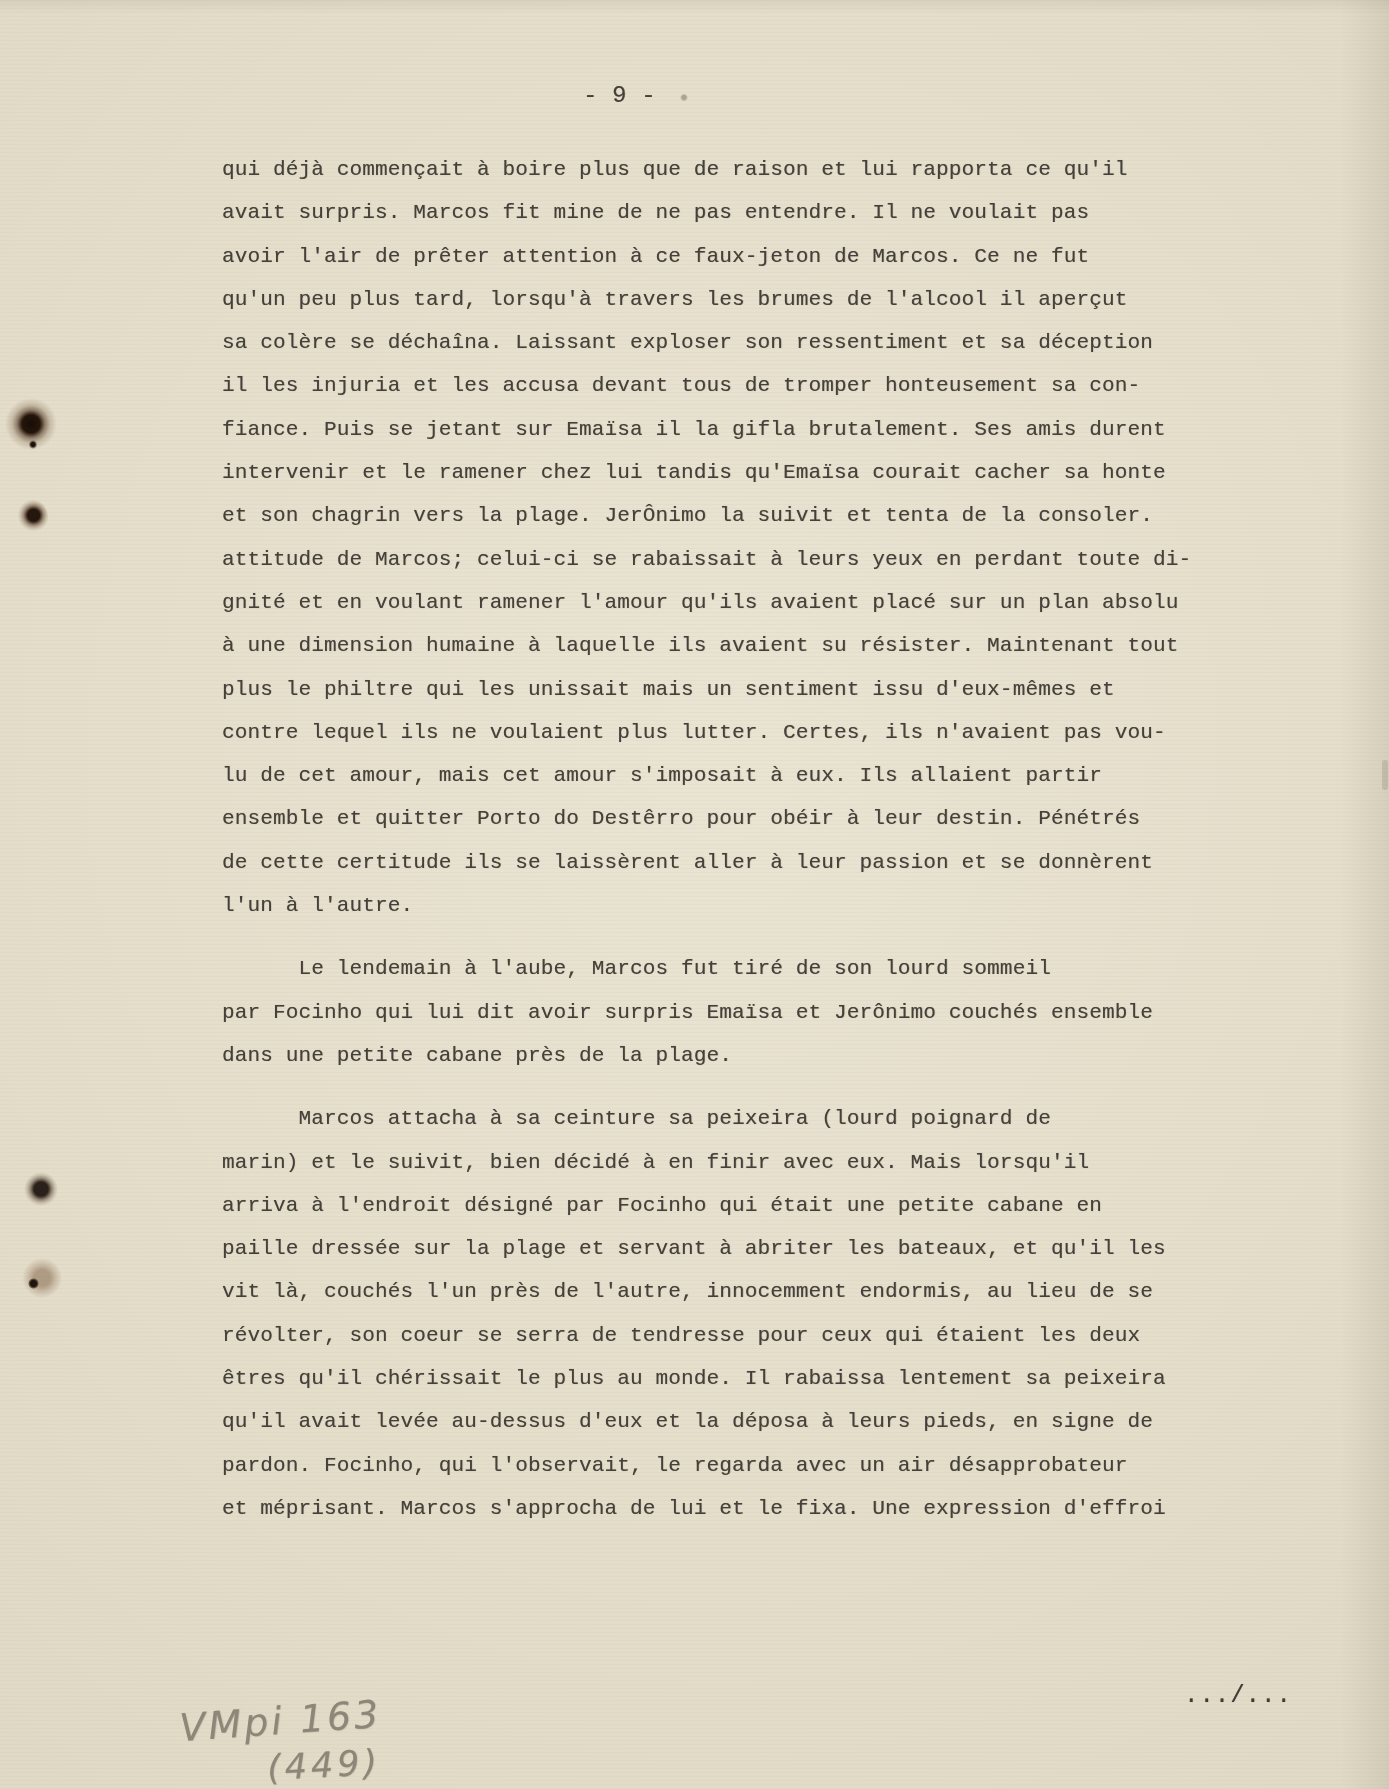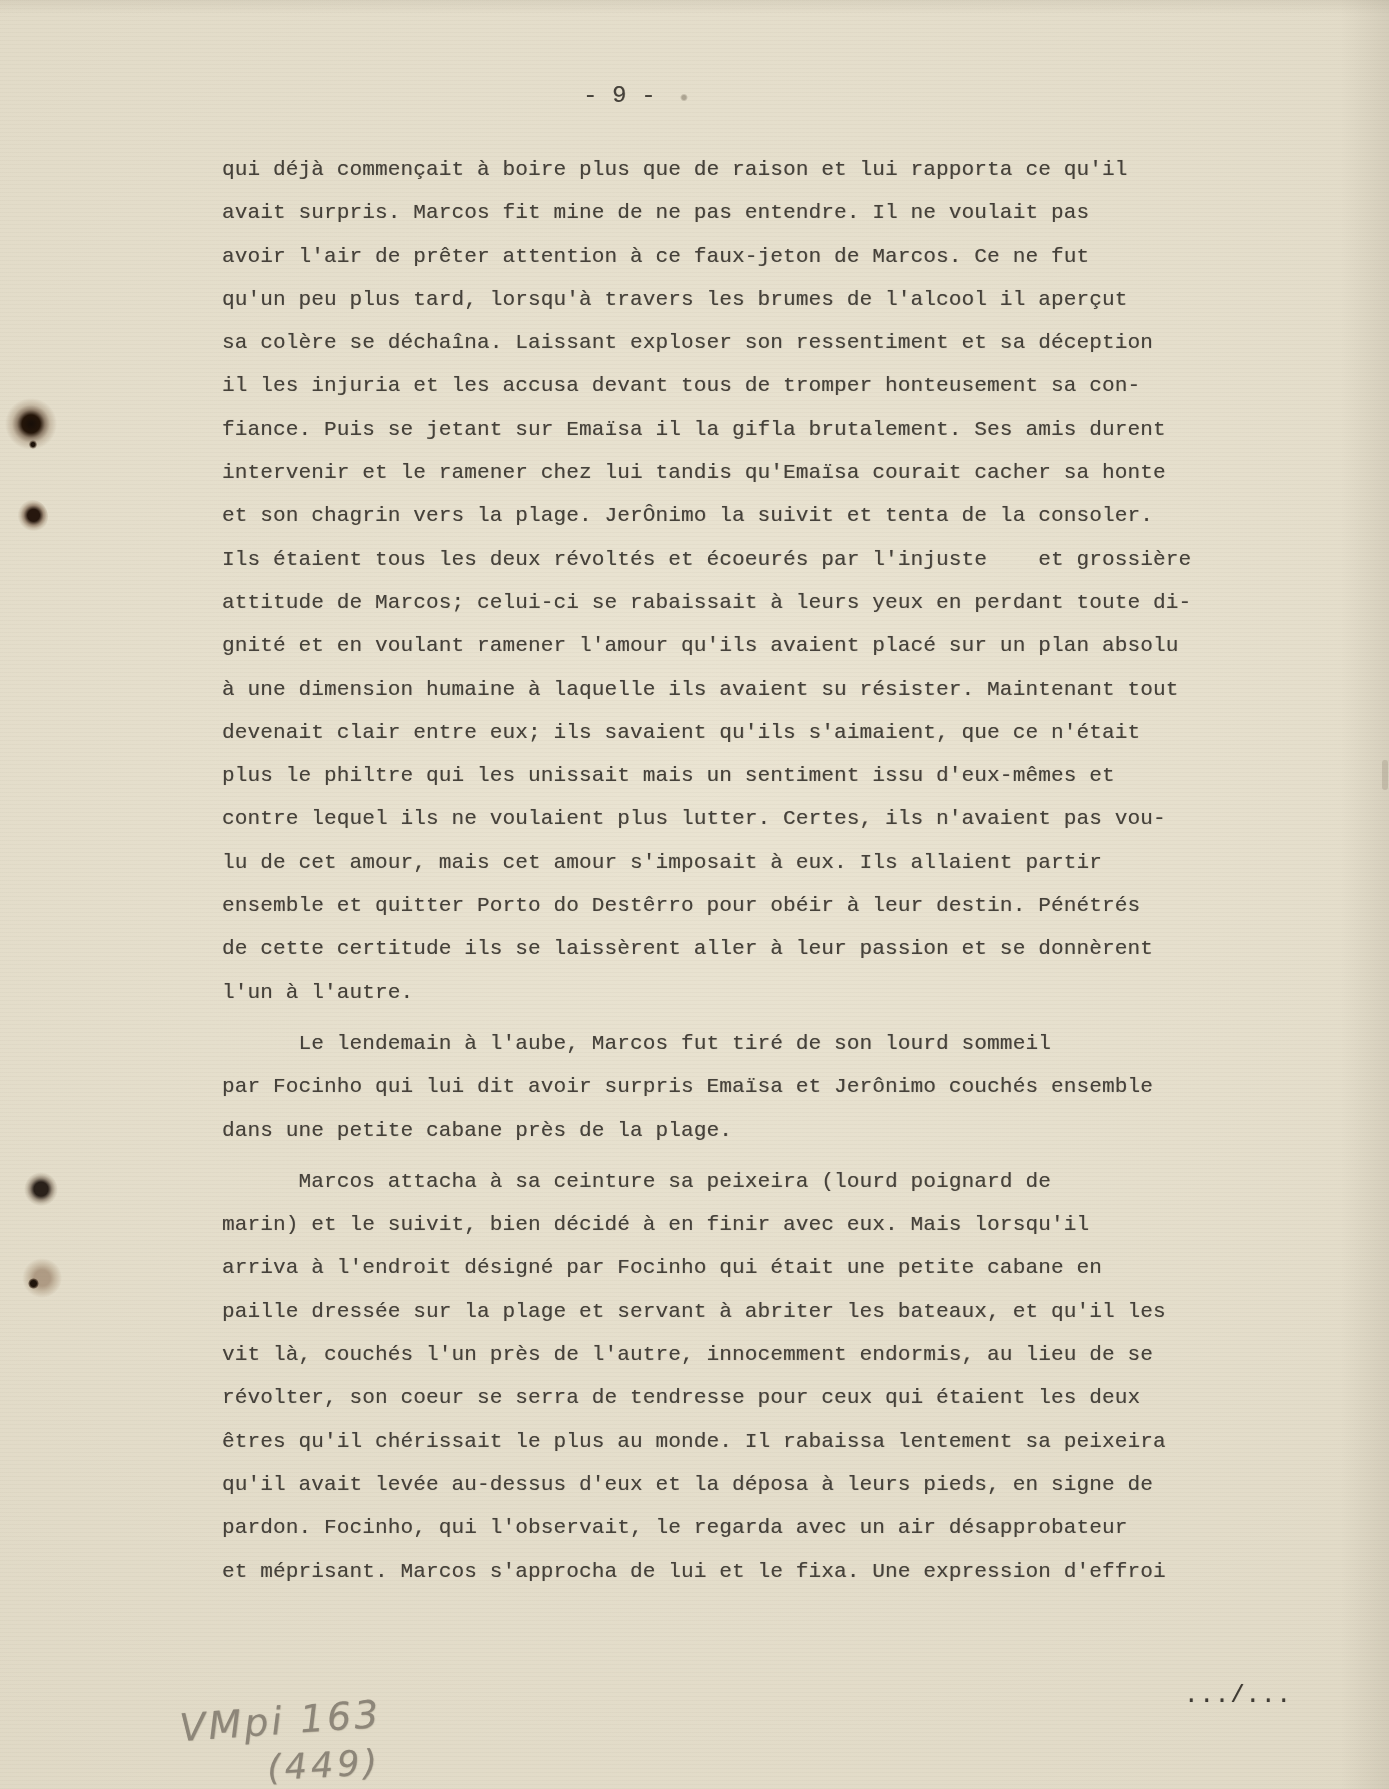--- a/index.html
+++ b/index.html
@@ -39,21 +39,21 @@
     top: 148px;
     left: 222px;
     width: 1150px;
     font-size: 21px;
     line-height: 43.3px;
     letter-spacing: 0.15px;
     color: #45413a;
     text-shadow: 0.3px 0.3px 0.7px rgba(66,60,52,0.45);
   }
   .typed-line { white-space: pre; }
-  .paragraph + .paragraph { margin-top: 8px; }
+  .paragraph + .paragraph { margin-top: 20px; }
   .continuation-mark {
     position: absolute;
     top: 1682px;
     left: 1184px;
     font-size: 24px;
     letter-spacing: 1px;
     color: #3f3b34;
     text-shadow: 0.3px 0.3px 0.7px rgba(66,60,52,0.5);
     white-space: pre;
   }
@@ -131,25 +131,23 @@
       <div class="paragraph">
         <div class="typed-line">qui déjà commençait à boire plus que de raison et lui rapporta ce qu'il</div>
         <div class="typed-line">avait surpris. Marcos fit mine de ne pas entendre. Il ne voulait pas</div>
         <div class="typed-line">avoir l'air de prêter attention à ce faux-jeton de Marcos. Ce ne fut</div>
         <div class="typed-line">qu'un peu plus tard, lorsqu'à travers les brumes de l'alcool il aperçut</div>
         <div class="typed-line">sa colère se déchaîna. Laissant exploser son ressentiment et sa déception</div>
         <div class="typed-line">il les injuria et les accusa devant tous de tromper honteusement sa con-</div>
         <div class="typed-line">fiance. Puis se jetant sur Emaïsa il la gifla brutalement. Ses amis durent</div>
         <div class="typed-line">intervenir et le ramener chez lui tandis qu'Emaïsa courait cacher sa honte</div>
         <div class="typed-line">et son chagrin vers la plage. JerÔnimo la suivit et tenta de la consoler.</div>
-        <div class="typed-line">Ils étaient tous les deux révoltés et écoeurés par l'injuste    et grossière</div>
         <div class="typed-line">attitude de Marcos; celui-ci se rabaissait à leurs yeux en perdant toute di-</div>
         <div class="typed-line">gnité et en voulant ramener l'amour qu'ils avaient placé sur un plan absolu</div>
         <div class="typed-line">à une dimension humaine à laquelle ils avaient su résister. Maintenant tout</div>
-        <div class="typed-line">devenait clair entre eux; ils savaient qu'ils s'aimaient, que ce n'était</div>
         <div class="typed-line">plus le philtre qui les unissait mais un sentiment issu d'eux-mêmes et</div>
         <div class="typed-line">contre lequel ils ne voulaient plus lutter. Certes, ils n'avaient pas vou-</div>
         <div class="typed-line">lu de cet amour, mais cet amour s'imposait à eux. Ils allaient partir</div>
         <div class="typed-line">ensemble et quitter Porto do Destêrro pour obéir à leur destin. Pénétrés</div>
         <div class="typed-line">de cette certitude ils se laissèrent aller à leur passion et se donnèrent</div>
         <div class="typed-line">l'un à l'autre.</div>
       </div>
       <div class="paragraph">
         <div class="typed-line">      Le lendemain à l'aube, Marcos fut tiré de son lourd sommeil</div>
         <div class="typed-line">par Focinho qui lui dit avoir surpris Emaïsa et Jerônimo couchés ensemble</div>

